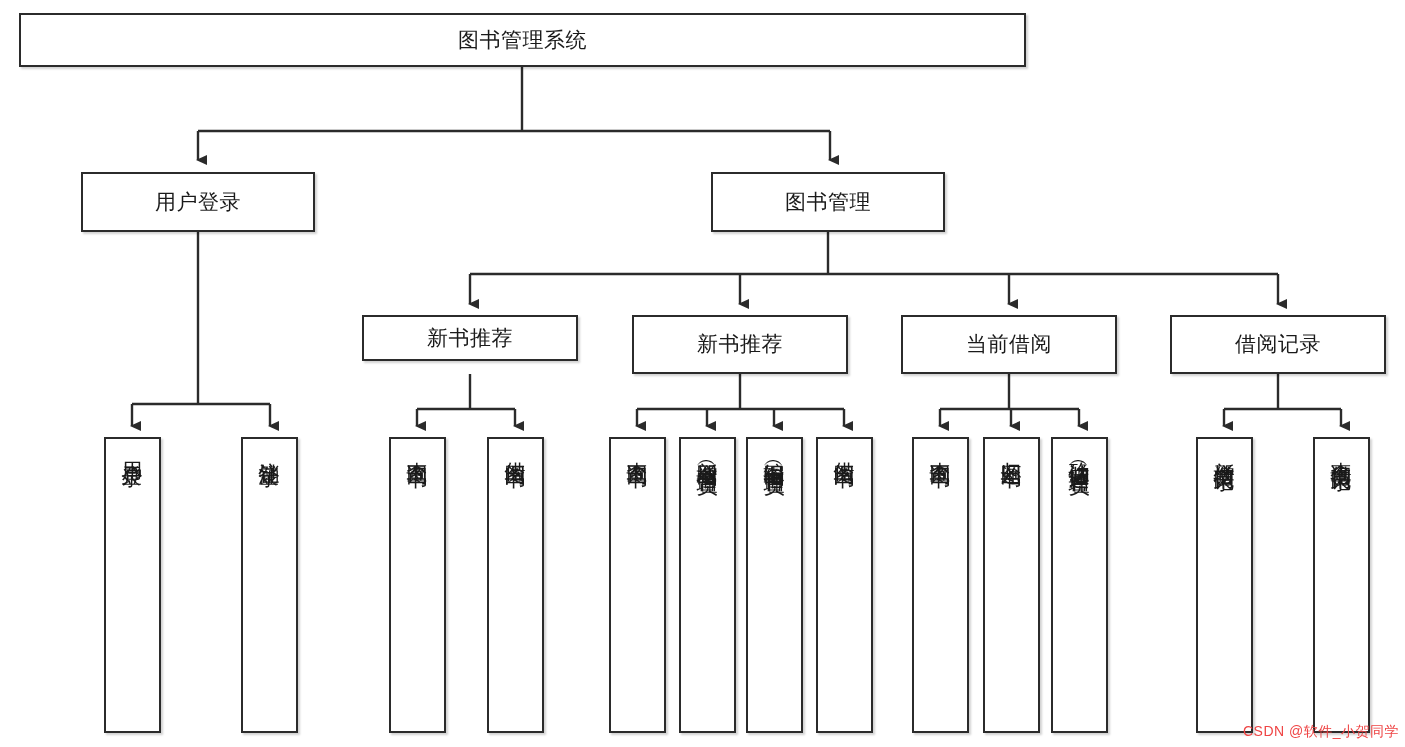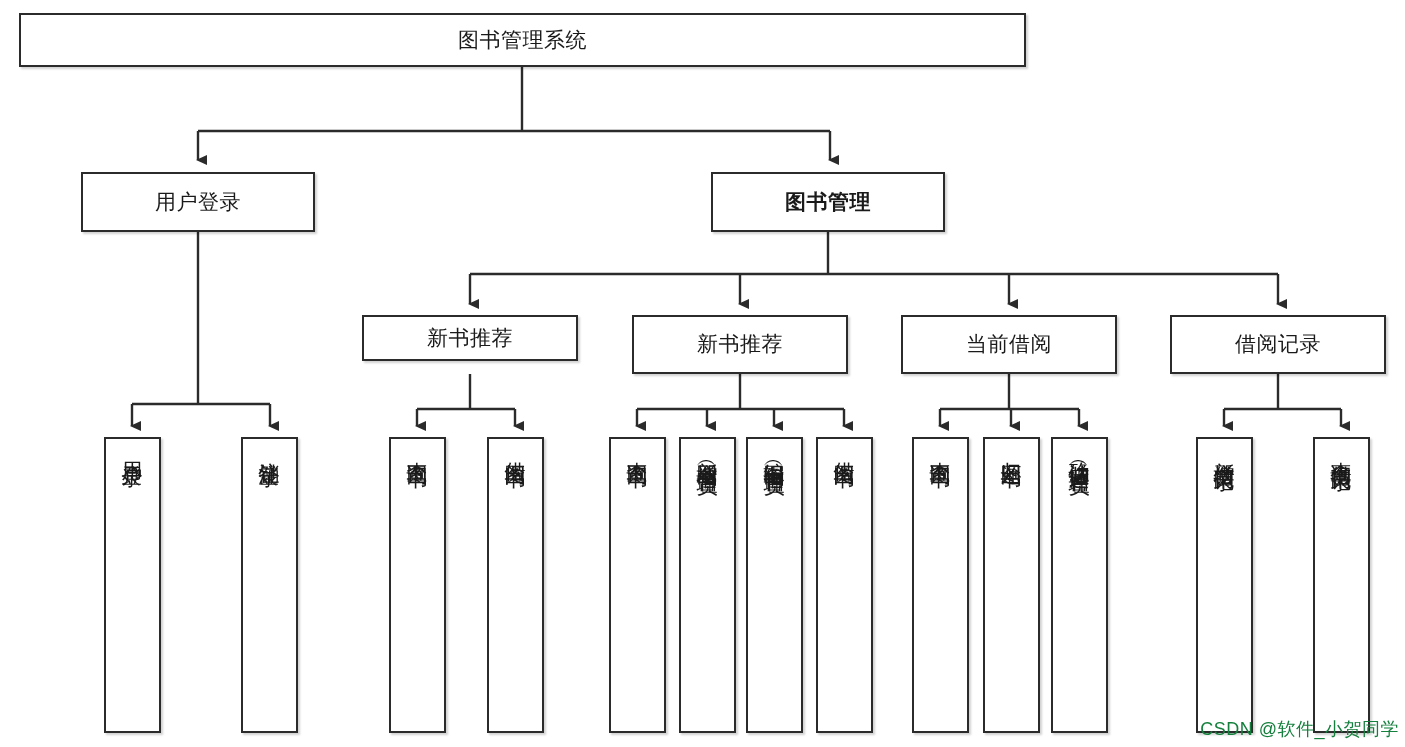--- a/index.html
+++ b/index.html
@@ -51,22 +51,22 @@
     line-height: 1.0;
   }
   .node.leaf {
     align-items: flex-start;
     padding-top: 6px;
   }
   .watermark {
     position: absolute;
     right: 6px;
     bottom: 6px;
-    font-size: 18px;
-    color: #15803d;
+    font-size: 14px;
+    color: #ef4444;
     white-space: nowrap;
     letter-spacing: 0.5px;
   }
 </style>
 </head>
 <body>
 
 <div id="canvas">
 
   <svg class="wires" viewBox="0 0 1405 747">
@@ -119,21 +119,21 @@
     </g>
   </svg>
 
   <div class="node" style="left:19px; top:13px; width:1007px; height:54px;">
     <span class="label">图书管理系统</span>
   </div>
 
   <div class="node" style="left:81px; top:172px; width:234px; height:60px;">
     <span class="label">用户登录</span>
   </div>
-  <div class="node" style="left:711px; top:172px; width:234px; height:60px;font-weight:bold;">
+  <div class="node" style="left:711px; top:172px; width:234px; height:60px;">
     <span class="label">图书管理</span>
   </div>
 
   <div class="node" style="left:362px; top:315px; width:216px; height:46px;">
     <span class="label">新书推荐</span>
   </div>
   <div class="node" style="left:632px; top:315px; width:216px; height:59px;">
     <span class="label">新书推荐</span>
   </div>
   <div class="node" style="left:901px; top:315px; width:216px; height:59px;">

